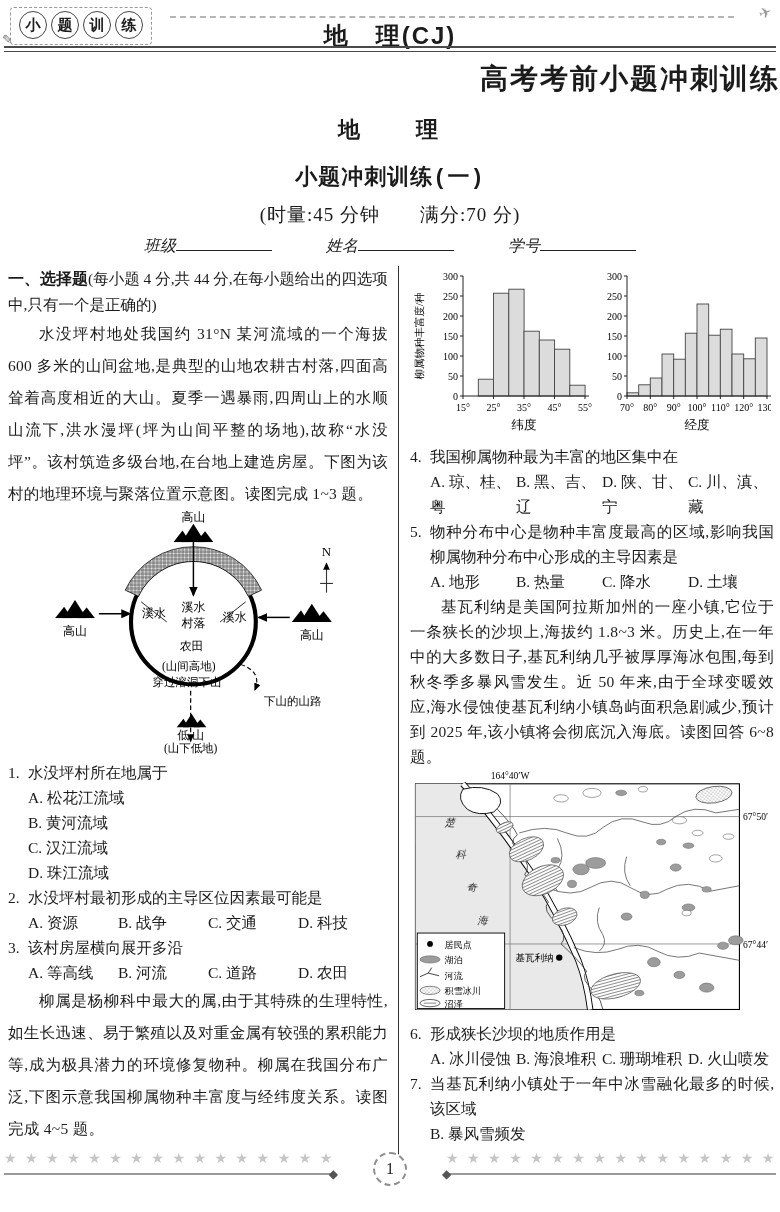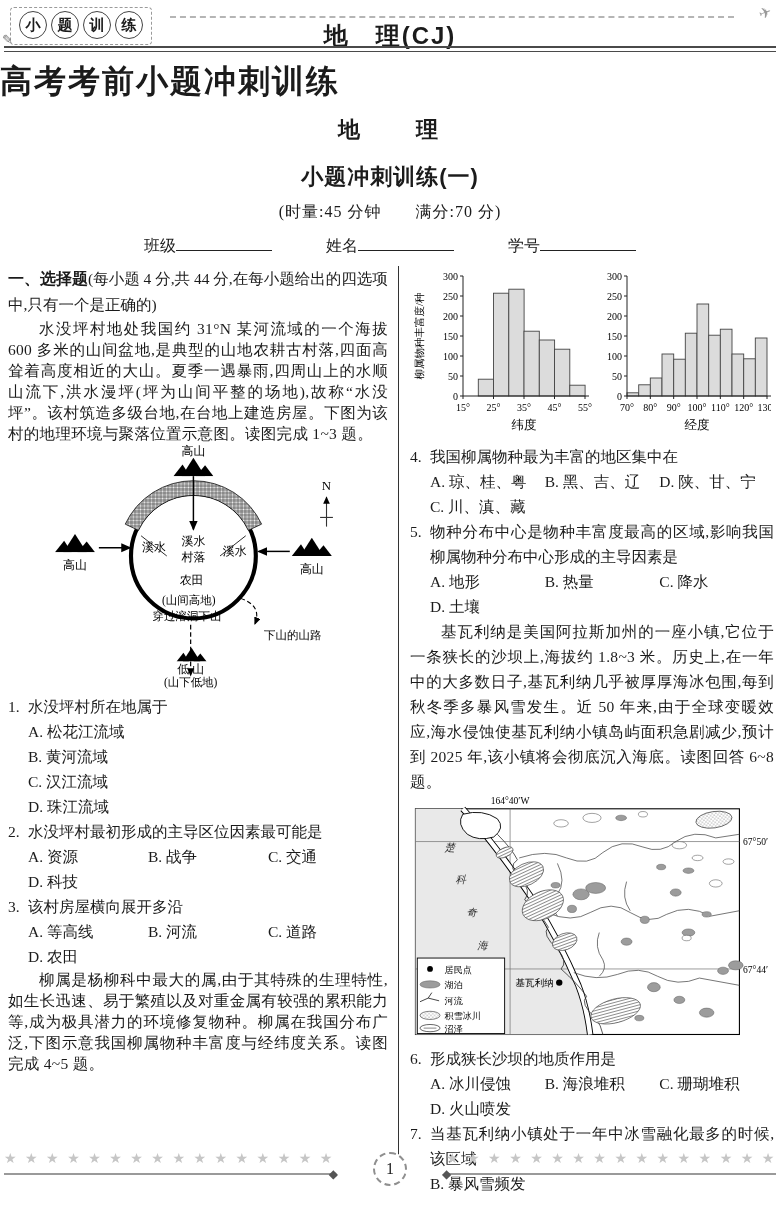--- a/index.html
+++ b/index.html
@@ -12,44 +12,44 @@
   .logo .c{width:26px;height:26px;border:1.5px solid #444;border-radius:50%;display:flex;
         align-items:center;justify-content:center;font-size:15px;font-weight:bold;}
   .hdr-dash{position:absolute;top:16px;left:170px;right:46px;border-top:2px dashed #b5b5b5;}
   .hdr-subject{position:absolute;top:20px;left:0;right:0;text-align:center;
         font-weight:bold;font-size:24px;letter-spacing:2px;font-family:"Liberation Sans",sans-serif;}
   .plane{position:absolute;top:4px;right:8px;color:#999;font-size:15px;transform:rotate(-20deg);}
   .pencil{position:absolute;top:32px;left:2px;color:#777;font-size:13px;}
   .double-rule{position:absolute;top:46px;left:4px;right:4px;height:3px;
         border-top:2px solid #4a4a4a;border-bottom:1px solid #4a4a4a;}
   
-  .t-main{position:absolute;top:60px;left:0;right:0;text-align:left;font-size:32px;
+  .t-main{position:absolute;top:60px;left:0;right:0;text-align:right;font-size:28px;
         font-weight:bold;font-family:"Liberation Sans",sans-serif;letter-spacing:2px;}
   .t-subject{position:absolute;top:115px;left:0;right:0;text-align:center;font-size:22px;
         font-weight:bold;font-family:"Liberation Sans",sans-serif;letter-spacing:4px;}
   .t-sub{position:absolute;top:162px;left:0;right:0;text-align:center;font-size:22px;
-        font-weight:bold;font-family:Liberation Sans, sans-serif;letter-spacing:1px;}
-  .t-meta{position:absolute;top:202px;left:0;right:0;text-align:center;font-size:16px;letter-spacing:1px;}
+        font-weight:bold;font-family:Liberation Mono, monospace;letter-spacing:1px;}
+  .t-meta{position:absolute;top:202px;left:0;right:0;text-align:center;font-size:19px;letter-spacing:1px;}
   .t-fields{position:absolute;top:236px;left:0;right:0;text-align:center;font-size:16px;}
-  .t-fields .fld{margin:0 25px;white-space:nowrap;}
+  .t-fields .fld{margin:0 25px;white-space:nowrap;font-style:italic;}
   .t-fields .ul{display:inline-block;width:96px;border-bottom:1px solid #222;height:14px;}
   
   .cols{position:absolute;top:266px;left:8px;right:6px;bottom:50px;display:flex;}
   .colL{width:384px;}
   .colR{flex:1;border-left:1px solid #333;padding-left:11px;margin-left:10px;}
   .sec-head{font-size:15.5px;line-height:26px;}
   .sec-head b{font-family:"Liberation Sans",sans-serif;font-size:16px;}
-  .passage{font-size:15.5px;line-height:21px;text-indent:2em;text-align:justify;letter-spacing:.3px;}
+  .passage{font-size:15.5px;line-height:32px;text-indent:2em;text-align:justify;letter-spacing:.3px;}
   .passage.r{line-height:25px;}
   
   .question{font-size:15.5px;line-height:25px;margin:0;}
   .q-line{display:flex;}
   .q-num{flex:0 0 20px;}
   .q-text{flex:1;text-align:justify;}
-  .opts-grid{display:grid;grid-template-columns:1fr 1fr 1fr;padding-left:20px;}
+  .opts-grid{display:grid;grid-template-columns:1fr 1fr 1fr 1fr;padding-left:20px;}
   .opts-stack{padding-left:20px;}
   .opts-stack .opt,.opts-grid .opt{display:block;line-height:25px;}
   
   .charts{display:flex;justify-content:center;gap:2px;margin:2px 0 4px 0;}
   .figwrap{text-align:center;}
   svg text{font-family:"Liberation Serif",serif;}
   
   .footer{position:absolute;left:0;right:0;bottom:16px;height:46px;}
   .f-seg{position:absolute;top:0;width:330px;}
   .f-seg .stars{color:#c6c6c6;font-size:14px;letter-spacing:8.5px;white-space:nowrap;overflow:hidden;height:20px;}

